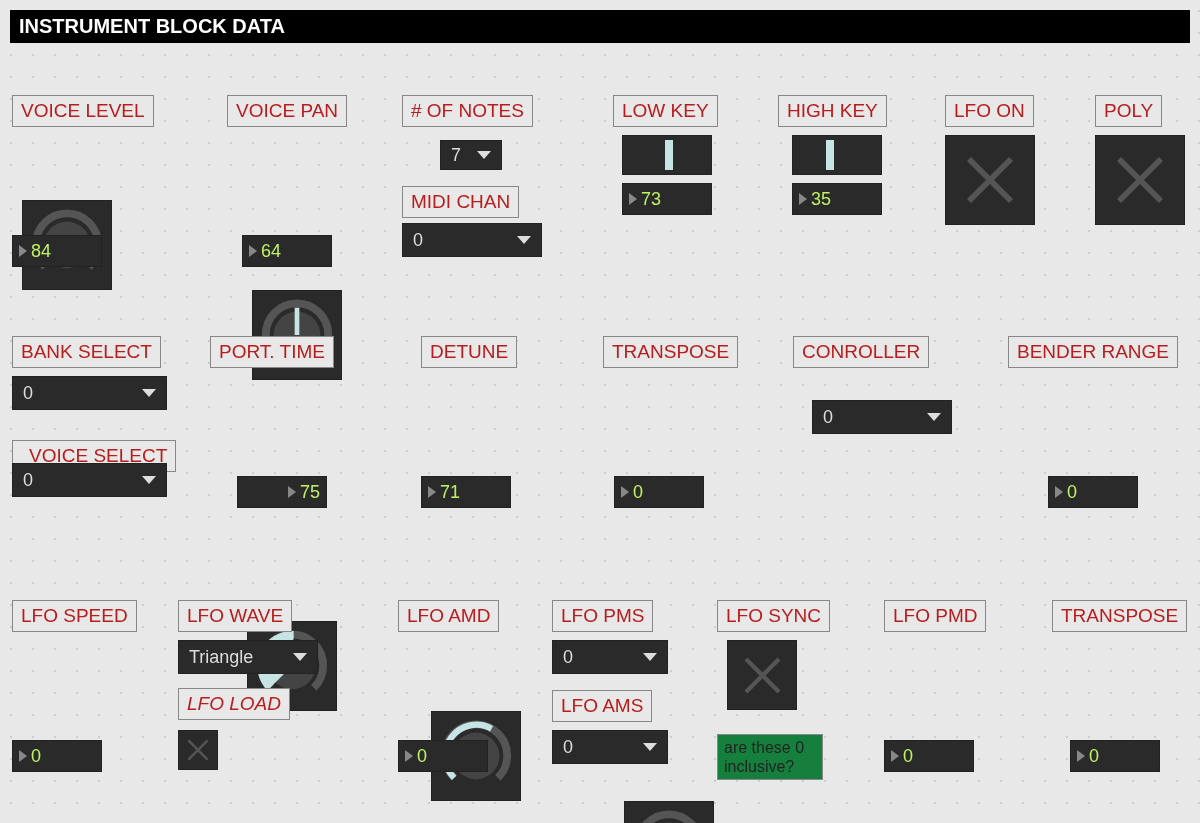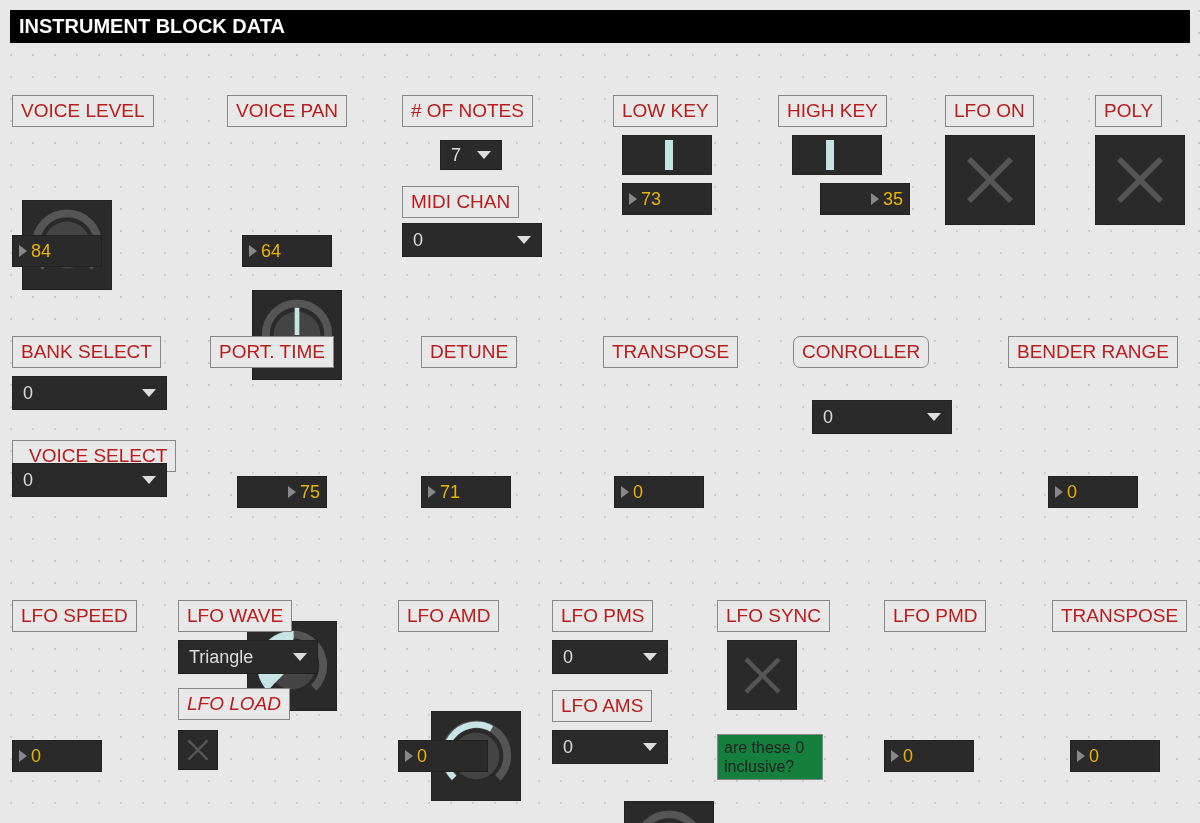--- a/index.html
+++ b/index.html
@@ -59,21 +59,21 @@
     height: 90px;
     border: 1px solid #222;
     display: flex;
     align-items: center;
     justify-content: center;
   }
   .x-box.small { width: 40px; height: 40px; }
   .x-glyph { stroke: #555; stroke-width: 8; stroke-linecap: butt; }
   .num-disp {
     background: #2a2a2a;
-    color: #eab308;
+    color: #bef264;
     border: 1px solid #222;
     width: 90px;
     height: 32px;
     display: flex;
     align-items: center;
     padding: 0 6px;
     font-size: 18px;
   }
   .num-disp .tri {
     width: 0; height: 0;
@@ -157,21 +157,21 @@
   </div>
 <div class="pos num-disp" style="left:622px; top:183px;">
     <span class="tri"></span>
     <span>73</span>
   </div>
 
 <div class="pos label-box" style="left:778px; top:95px;">HIGH KEY</div>
 <div class="pos slider-box" style="left:792px; top:135px;">
     <div class="slider-handle" style="margin-left:-14px;"></div>
   </div>
-<div class="pos num-disp" style="left:820px; top:183px;justify-content:flex-end;">
+<div class="pos num-disp" style="left:792px; top:183px;">
     <span class="tri"></span>
     <span>35</span>
   </div>
 
 <div class="pos label-box" style="left:945px; top:95px;">LFO ON</div>
 <div class="pos x-box" style="left:945px; top:135px;">
   <svg viewBox="0 0 100 100" width="70" height="70">
       <line x1="20" y1="20" x2="80" y2="80" class="x-glyph"></line>
       <line x1="80" y1="20" x2="20" y2="80" class="x-glyph"></line>
     </svg>
@@ -229,21 +229,21 @@
       <circle cx="50" cy="50" r="30" fill="#444"></circle>
       <path d="M 22 78 A 40 40 0 1 1 78 78" fill="none" stroke="#555" stroke-width="10"></path>
       <line x1="50" y1="50" x2="25" y2="75" stroke="#c7e4e4" stroke-width="6"></line>
     </svg>
 </div>
 <div class="pos num-disp" style="left:614px; top:476px;">
     <span class="tri"></span>
     <span>0</span>
   </div>
 
-<div class="pos label-box" style="left:793px; top:336px;border-radius:7px;">CONROLLER</div>
+<div class="pos label-box" style="left:793px; top:336px;">CONROLLER</div>
 <div class="pos drop" style="left:812px; top:400px; width:140px;">
     <span>0</span>
     <span class="caret"></span>
   </div>
 
 <div class="pos label-box" style="left:1008px; top:336px;">BENDER RANGE</div>
 
 <div class="pos num-disp" style="left:1048px; top:476px;">
     <span class="tri"></span>
     <span>0</span>

